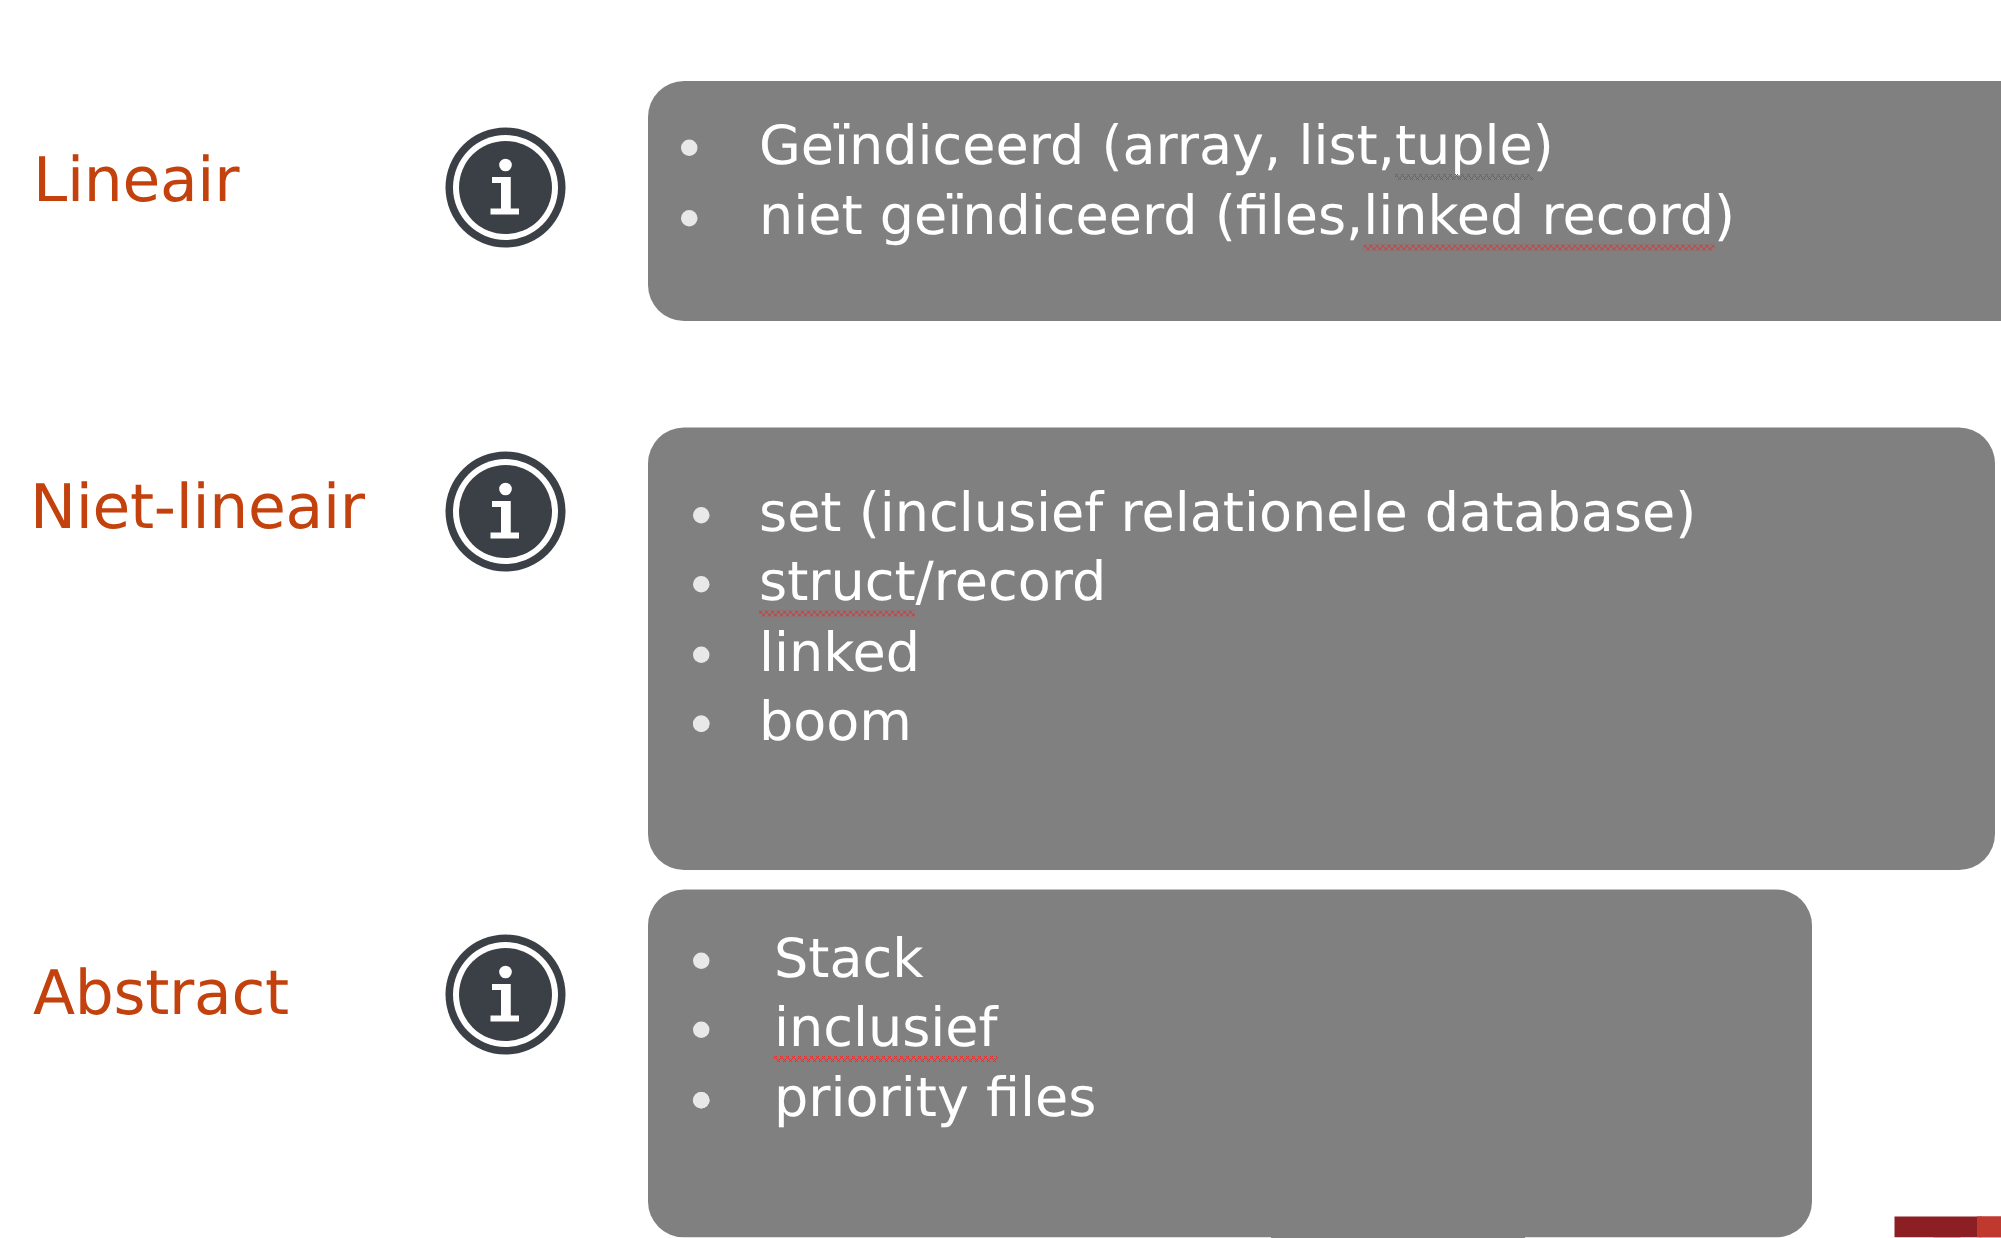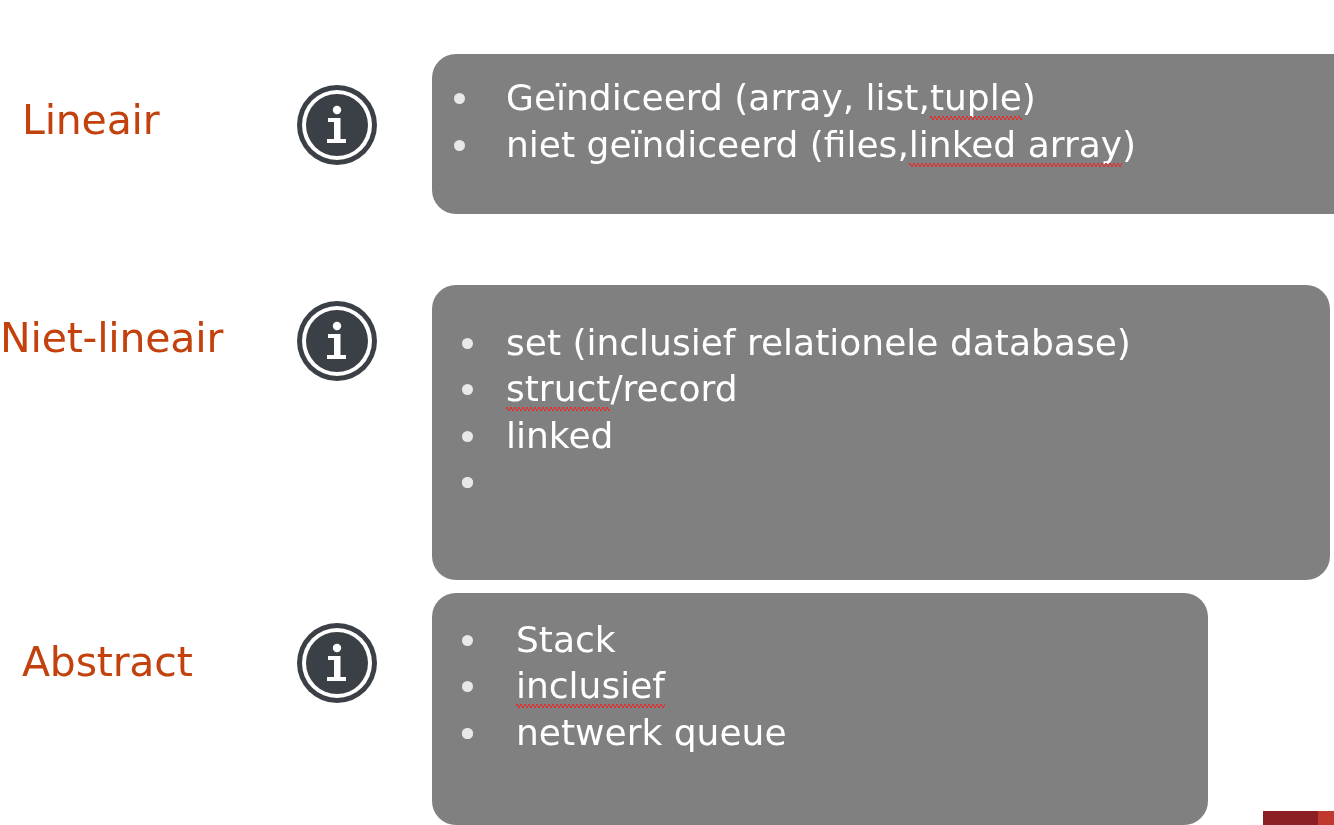--- a/index.html
+++ b/index.html
@@ -29,21 +29,21 @@
     position: absolute;
     color: #c2410c;
     font-size: 41px;
     font-weight: 400;
     line-height: 1.1;
     letter-spacing: -0.2px;
     white-space: nowrap;
     font-family: "DejaVu Sans", "Liberation Sans", sans-serif;
   }
   .cat-1 { left: 22px;  top: 98px;  }
-  .cat-2 { left: 0px;   top: 316px; }
+  .cat-2 { left: 0px;   top: 316px; padding-left: 20px; }
   .cat-3 { left: 22px;  top: 640px; text-align: right; }
 
   
   .info-icon {
     position: absolute;
     width: 82px;
     height: 82px;
     z-index: 5;
   }
   .info-icon svg { display:block; width:82px; height:82px; }
@@ -186,21 +186,21 @@
 
   <div class="callout box-1">
     <div class="tail"></div>
     <ul class="bullets">
       <li>
         <span class="dot"></span>
         <span class="txt">Geïndiceerd (array, list, </span><span class="txt squiggle">tuple</span><span class="txt">)</span>
       </li>
       <li>
         <span class="dot"></span>
-        <span class="txt">niet geïndiceerd (files, </span><span class="txt squiggle">linked array</span><span class="txt">)</span>
+        <span class="txt">niet geïndiceerd (files, </span><span class="txt squiggle">linked record</span><span class="txt">)</span>
       </li>
     </ul>
   </div>
 
   <div class="cat-label cat-2">Niet-lineair</div>
 
   <div class="info-icon icon-2">
     <svg viewBox="0 0 82 82" xmlns="http://www.w3.org/2000/svg">
       <circle cx="41" cy="41" r="40" fill="#3b4046"></circle>
       <circle cx="41" cy="41" r="35" fill="#ffffff"></circle>
@@ -225,20 +225,21 @@
       </li>
       <li>
         <span class="dot"></span>
         <span class="txt">linked</span>
       </li>
       <li>
         <span class="dot"></span>
       </li>
       <li>
         <span class="dot"></span>
+        <span class="txt">boom</span>
       </li>
     </ul>
   </div>
 
   <div class="cat-label cat-3">Abstract</div>
 
   <div class="info-icon icon-3">
     <svg viewBox="0 0 82 82" xmlns="http://www.w3.org/2000/svg">
       <circle cx="41" cy="41" r="40" fill="#3b4046"></circle>
       <circle cx="41" cy="41" r="35" fill="#ffffff"></circle>
@@ -259,21 +260,21 @@
       </li>
       <li>
         <span class="dot"></span>
         <span class="txt squiggle">inclusief</span>
       </li>
       <li>
         <span class="dot"></span>
       </li>
       <li>
         <span class="dot"></span>
-        <span class="txt">netwerk queue</span>
+        <span class="txt">priority files</span>
       </li>
     </ul>
   </div>
 
   <div class="deco" style="left:1320px; width:14px; background:#c0392f; z-index:6;"></div>
   <div class="deco" style="left:1289px; width:18px; background:#8c1f24; z-index:6; bottom:0; height:12px;"></div>
   <div class="deco" style="left:1263px; width:0px;"></div>
 
 </div>
 

